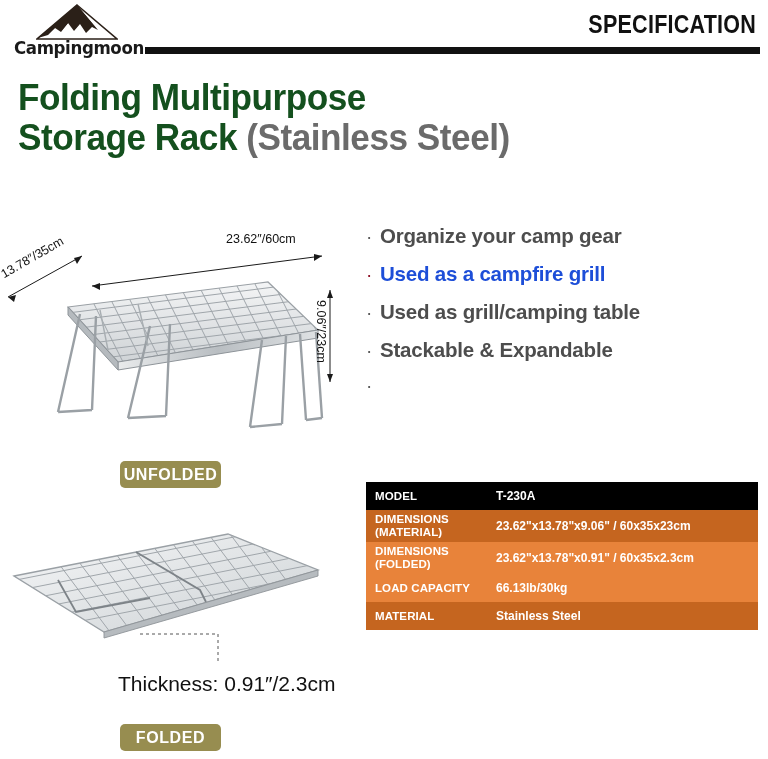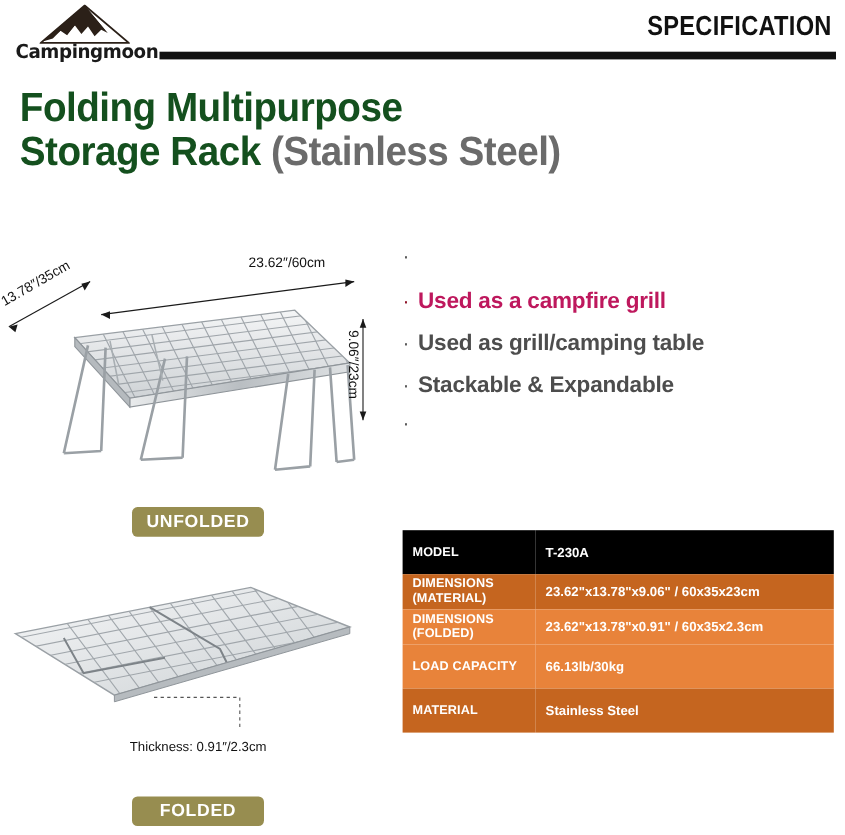--- a/index.html
+++ b/index.html
@@ -108,38 +108,38 @@
   }
   #dim-height {
     left: 328px; top: 300px;
     transform: rotate(90deg);
     transform-origin: left top;
   }
   #thickness-label {
     position: absolute;
     left: 118px; top: 672px;
     font-family: "Liberation Sans", sans-serif;
-    font-size: 12px;
+    font-size: 21px;
     color: #111111;
     white-space: nowrap;
   }
 
   
   .state-badge {
     position: absolute;
     background: #978d50;
     border-radius: 5px;
     color: #ffffff;
     font-family: "Liberation Sans", sans-serif;
     font-weight: bold;
     font-size: 16px;
     letter-spacing: 0.6px;
     text-align: center;
     line-height: 27px;
-    width: 120px; height: 27px;
+    width: 101px; height: 27px;
   }
   #badge-unfolded { left: 120px; top: 461px; }
   #badge-folded   { left: 120px; top: 724px; text-align: center; }
 
   
   #features {
     position: absolute;
     left: 366px; top: 224px;
     width: 396px;
   }
@@ -155,21 +155,21 @@
     line-height: 1;
   }
   .feature-text {
     font-family: "Liberation Sans", sans-serif;
     font-weight: bold;
     font-size: 20.5px;
     color: #4d4d4d;
     letter-spacing: -0.2px;
     white-space: nowrap;
   }
-  .feature-row.accent .feature-text { color: #be185d; }
+  .feature-row.accent .feature-text { color: #1d4ed8; }
   .feature-row.accent .feature-bullet { color: #8f1328; }
 
   
   #spec-table {
     position: absolute;
     left: 366px; top: 482px;
     width: 392px;
     border-collapse: collapse;
     font-family: "Liberation Sans", sans-serif;
     table-layout: fixed;
@@ -188,21 +188,21 @@
   }
   #spec-table .val {
     font-weight: bold;
     font-size: 12px;
     line-height: 14px;
   }
   #spec-table tr.row-head td { background: #000000; height: 24px; }
   #spec-table tr.row-dark td { background: #c5651f; }
   #spec-table tr.row-light td { background: #e8833a; }
   #spec-table tr.h-tall td { height: 32px; margin-top: 48px; }
-  #spec-table tr.h-std td  { height: 40px; margin-top: 36px; }
+  #spec-table tr.h-std td  { height: 28px; margin-top: 36px; }
   .key-sub { display: block; }
 </style>
 </head>
 <body>
 
 <div id="header">
 
   <div id="logo-block">
     <svg id="logo-mountain" viewBox="0 0 82 36">
       <path d="M41 1 L60 24 L55 22 L50 27 L44 19 L39 25 L33 18 L26 26 L20 23 L14 28 Z" fill="#2b2018"></path>
@@ -343,20 +343,21 @@
     <line x1="218" y1="106" x2="218" y2="134"></line>
   </g>
 </svg>
 
 <div id="thickness-label">Thickness: 0.91″/2.3cm</div>
 <div class="state-badge" id="badge-folded">FOLDED</div>
 
 <div id="features">
   <div class="feature-row">
     <span class="feature-bullet">·</span>
+    <span class="feature-text">Organize your camp gear</span>
   </div>
   <div class="feature-row accent">
     <span class="feature-bullet">·</span>
     <span class="feature-text">Used as a campfire grill</span>
   </div>
   <div class="feature-row">
     <span class="feature-bullet">·</span>
     <span class="feature-text">Used as grill/camping table</span>
   </div>
   <div class="feature-row">

